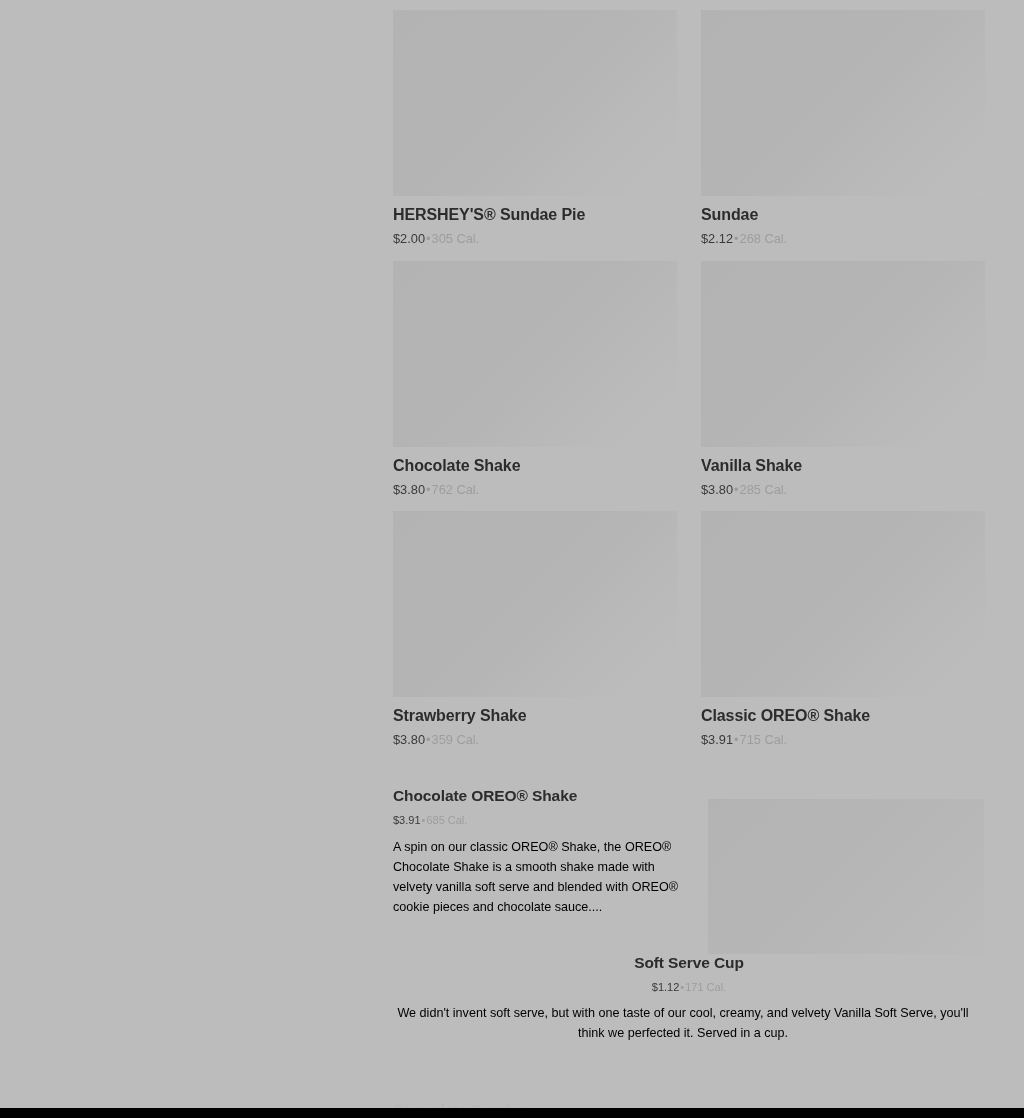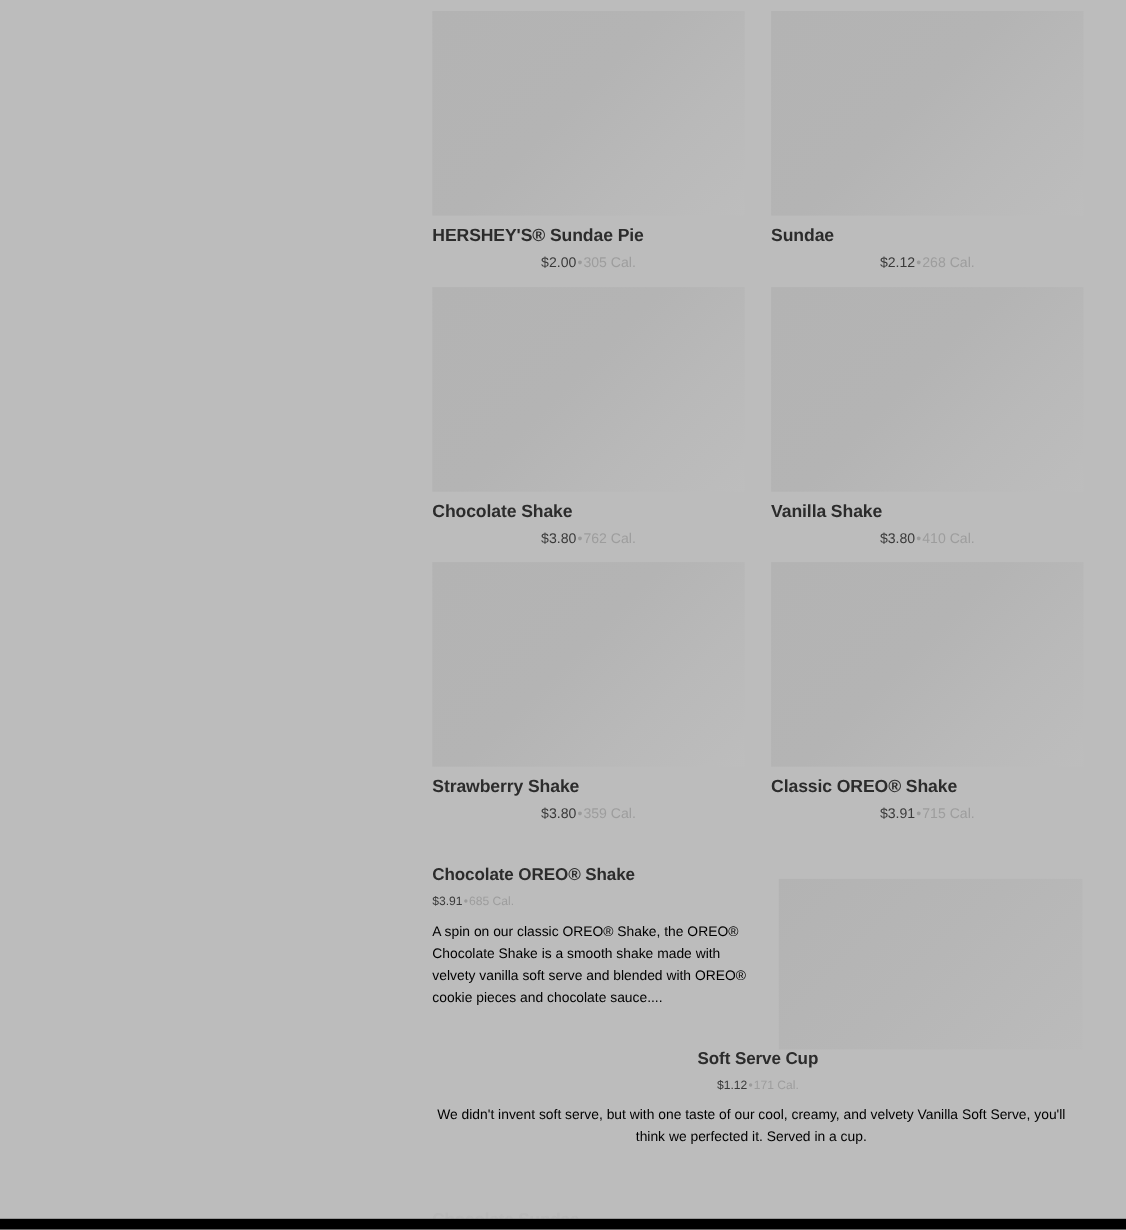--- a/index.html
+++ b/index.html
@@ -76,21 +76,20 @@
     line-height: 1.25;
     margin-top: 9px;
     letter-spacing: -0.1px;
   }
 
   .card-meta {
     font-size: 12.8px;
     line-height: 1.3;
     margin-top: 6px;
     color: #8e8e8e;
-    text-align: center;
   }
   .card-meta .price {
     color: #3a3a3a;
   }
   .card-meta .sep {
     color: #9b9b9b;
     padding: 0 1px;
   }
   .card-meta .cal {
     color: #9d9d9d;
@@ -204,21 +203,21 @@
         <div class="card-title">Chocolate Shake</div>
         <div class="card-meta">
           <span class="price">$3.80</span><span class="sep">•</span><span class="cal">762 Cal.</span>
         </div>
       </div>
 
       <div class="card">
         <div class="thumb"></div>
         <div class="card-title">Vanilla Shake</div>
         <div class="card-meta">
-          <span class="price">$3.80</span><span class="sep">•</span><span class="cal">410 Cal.</span>
+          <span class="price">$3.80</span><span class="sep">•</span><span class="cal">285 Cal.</span>
         </div>
       </div>
 
       <div class="card">
         <div class="thumb"></div>
         <div class="card-title">Strawberry Shake</div>
         <div class="card-meta">
           <span class="price">$3.80</span><span class="sep">•</span><span class="cal">359 Cal.</span>
         </div>
       </div>

